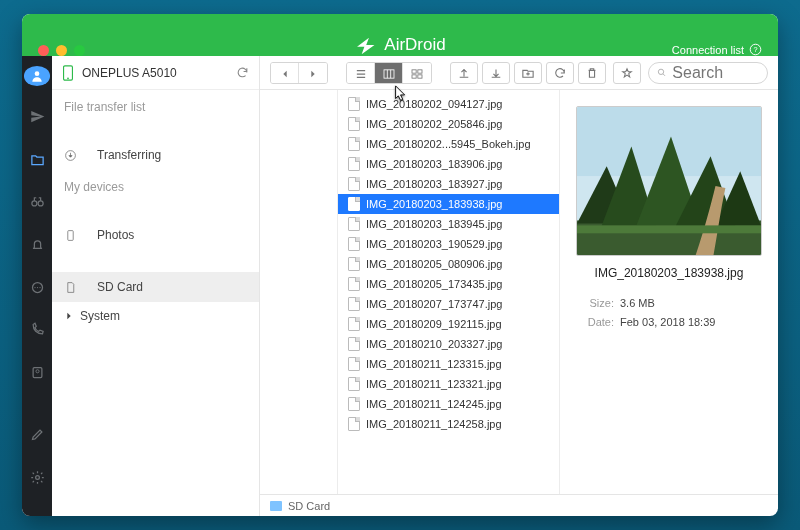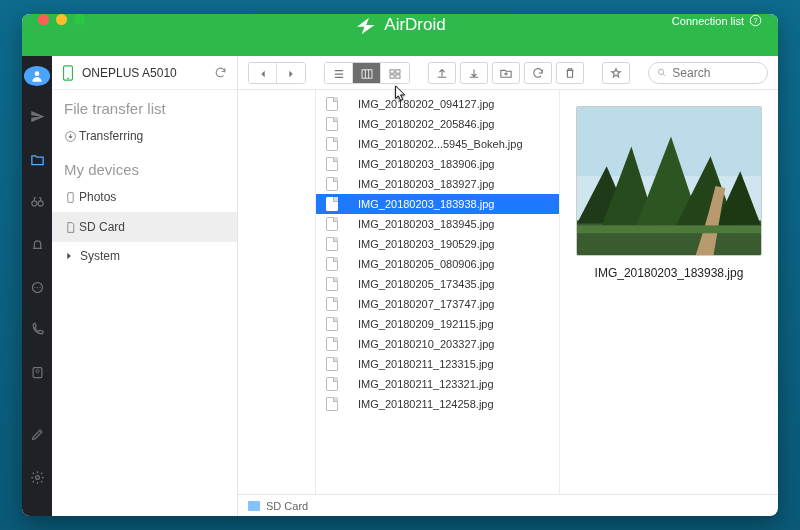--- a/index.html
+++ b/index.html
@@ -1,59 +1,59 @@
 <!DOCTYPE html>
 <html><head>
 <meta charset="utf-8">
 <style>
 * { margin:0; padding:0; box-sizing:border-box; font-family:-apple-system,BlinkMacSystemFont,"Segoe UI",Helvetica,Arial,sans-serif; }
 html,body { width:800px; height:530px; background:linear-gradient(#0d6b8e,#0a5a78); overflow:hidden; }
 .window { position:absolute; top:14px; left:22px; right:22px; bottom:14px; background:#fff; border-radius:8px; box-shadow:0 8px 24px rgba(0,0,0,.35); overflow:hidden; display:flex; flex-direction:column; }
-.titlebar { height:42px; background:#2eba4b; display:flex; align-items:flex-start; padding:0 16px; color:#fff; position:relative; }
+.titlebar { height:42px; background:#2eba4b; display:flex; align-items:flex-end; padding:0 16px; color:#fff; position:relative; }
 .traffic { display:flex; gap:7px; }
 .traffic span { width:11px; height:11px; border-radius:50%; display:block; }
 .tl-close{background:#ff5f57;} .tl-min{background:#ffbd2e;} .tl-max{background:#28c940;}
 .app-title { position:absolute; left:50%; transform:translateX(-50%); display:flex; align-items:center; gap:8px; font-size:17px; font-weight:500; }
 .app-title svg { width:22px; height:22px; }
 .conn-guide { margin-left:auto; font-size:11px; display:flex; align-items:center; gap:5px; }
 .conn-guide svg{width:13px;height:13px;}
 .body { flex:1; display:flex; min-height:0; }
 .rail { width:30px; background:#1e2125; display:flex; flex-direction:column; align-items:center; padding-top:10px; gap:20px; }
 .rail .ico { width:30px; height:30px; display:flex; align-items:center; justify-content:center; color:#6d7175; }
 .rail .ico.active{ color:#5ba8ff; }
 .rail .avatar{width:26px;height:26px;border-radius:50%;background:#4aa3ff;display:flex;align-items:center;justify-content:center;color:#fff;}
 .rail .spacer{flex:1;}
-.sidebar { width:186px; border-right:1px solid #e5e5e5; display:flex; flex-direction:column; font-size:12px; color:#555; background:#fff;}
+.sidebar { width:208px; border-right:1px solid #e5e5e5; display:flex; flex-direction:column; font-size:12px; color:#555; background:#fff;}
 .device-hdr{height:34px;display:flex;align-items:center;padding:0 10px;border-bottom:1px solid #eee;gap:8px;}
 .device-hdr .phone-ico{color:#2eba4b;}
 .device-hdr .dev-name{flex:1;color:#333;font-size:12px;}
 .device-hdr .refresh{color:#888;}
-.section-lbl{padding:10px 12px 4px;color:#9a9a9a;font-size:15px;}
-.nav-item{height:30px;display:flex;align-items:center;padding:0 12px;gap:2px;color:#444;}
+.section-lbl{padding:10px 12px 4px;color:#9a9a9a;font-size:12px;}
+.nav-item{height:30px;display:flex;align-items:center;padding:0 12px;gap:20px;color:#444;margin-top:22px;}
 .nav-item.sel{background:#eeeeee;}
 .nav-item .badge{margin-left:auto;color:#888;font-size:11px;}
 .nav-item svg{width:13px;height:13px;color:#777;}
 .tree-item{height:28px;display:flex;align-items:center;padding:0 12px;gap:6px;color:#444;}
 .tree-item svg{width:10px;height:10px;color:#444;}
 .main { flex:1; display:flex; flex-direction:column; min-width:0;}
 .toolbar{height:34px;border-bottom:1px solid #e5e5e5;display:flex;align-items:center;padding:0 10px;gap:4px;}
 .tgrp{display:flex;border:1px solid #d5d5d5;border-radius:3px;overflow:hidden;height:22px;}
 .tbtn{width:28px;height:22px;display:flex;align-items:center;justify-content:center;color:#777;border-right:1px solid #e0e0e0;background:#fff;}
 .tbtn:last-child{border-right:none;}
 .tbtn.active{background:#6e6e6e;color:#fff;}
 .tbtn.alone{border:1px solid #d5d5d5;border-radius:3px;height:22px;}
 .tsp{width:10px;}
 .search{margin-left:auto;display:flex;align-items:center;border:1px solid #d5d5d5;border-radius:11px;height:22px;padding:0 8px;gap:6px;color:#aaa;font-size:11px;width:120px;}
-.search input{border:none;outline:none;font-size:12px;width:100%;}
+.search input{border:none;outline:none;font-size:16px;width:100%;}
 .content{flex:1;display:flex;min-height:0;}
 .colcol{width:78px;border-right:1px solid #ececec;}
 .filelist{flex:1;border-right:1px solid #ececec;overflow-y:auto;padding:4px 0;position:relative;}
 .filelist::-webkit-scrollbar{width:10px;}
 .filelist::-webkit-scrollbar-thumb{background:#c8c8c8;border-radius:5px;}
-.file-row{height:20px;display:flex;align-items:center;padding:0 10px;gap:20px;font-size:11px;color:#333;white-space:nowrap;overflow:hidden;text-overflow:ellipsis;}
+.file-row{height:20px;display:flex;align-items:center;padding:0 10px;gap:6px;font-size:11px;color:#333;white-space:nowrap;overflow:hidden;text-overflow:ellipsis;}
 .file-row.sel{background:#1e79ff;color:#fff;}
 .file-ico{width:12px;height:14px;background:#fff;border:1px solid #bbb;border-radius:1px;position:relative;flex-shrink:0;}
 .file-row.sel .file-ico{border-color:#fff;}
 .file-ico::after{content:"";position:absolute;right:-1px;top:-1px;width:4px;height:4px;background:#ddd;border-left:1px solid #bbb;border-bottom:1px solid #bbb;}
 .preview{width:218px;padding:16px;display:flex;flex-direction:column;align-items:center;font-size:11px;color:#333;}
 .thumb{width:186px;height:150px;border:1px solid #ccc;border-radius:2px;overflow:hidden;margin-bottom:10px;position:relative;}
 .thumb svg{width:100%;height:100%;display:block;}
 .pv-name{font-size:12px;color:#222;margin-bottom:14px;text-align:center;}
 .pv-meta{width:100%;font-size:11px;color:#444;line-height:1.7;}
 .pv-meta .lbl{color:#999;display:inline-block;width:38px;text-align:right;margin-right:6px;}
@@ -326,39 +326,47 @@
             <div class="file-row">
               <div class="file-ico"></div>
               <span>IMG_20180211_123315.jpg</span>
             </div>
             <div class="file-row">
               <div class="file-ico"></div>
               <span>IMG_20180211_123321.jpg</span>
             </div>
             <div class="file-row">
               <div class="file-ico"></div>
+              <span>IMG_20180211_124245.jpg</span>
+            </div>
+            <div class="file-row">
+              <div class="file-ico"></div>
               <span>IMG_20180211_124258.jpg</span>
             </div>
           </div>
         <div class="preview">
           <div class="thumb">
             <svg viewBox="0 0 186 150" preserveAspectRatio="none">
               <rect width="186" height="150" fill="#cfe6f0"></rect>
               <rect y="0" width="186" height="70" fill="#bcdcea"></rect>
               <rect y="115" width="186" height="35" fill="#3a5b2f"></rect>
               <path d="M0 118 L30 60 L55 118 Z" fill="#1f3a18"></path>
               <path d="M25 120 L55 40 L80 120 Z" fill="#274b1d"></path>
               <path d="M60 120 L95 30 L125 120 Z" fill="#2d5522"></path>
               <path d="M100 120 L135 50 L160 120 Z" fill="#234419"></path>
               <path d="M140 120 L165 65 L186 120 Z" fill="#1d3914"></path>
               <path d="M120 150 C130 120 135 100 140 80 L150 82 C145 105 142 128 138 150 Z" fill="#b89a6e"></path>
               <rect y="120" width="186" height="8" fill="#4d7a3a"></rect>
             </svg>
           </div>
           <div class="pv-name">IMG_20180203_183938.jpg</div>
+          <div class="pv-meta">
+            <div><span class="lbl">Size:</span><span>3.6 MB</span></div>
+            <div><span class="lbl">Date:</span><span>Feb 03, 2018 18:39</span></div>
+          </div>
         </div>
       </div>
 
       <div class="status">
         <div class="folder-ico"></div>
         <span>SD Card</span>
       </div>
     </div>
   </div>
 </div>

